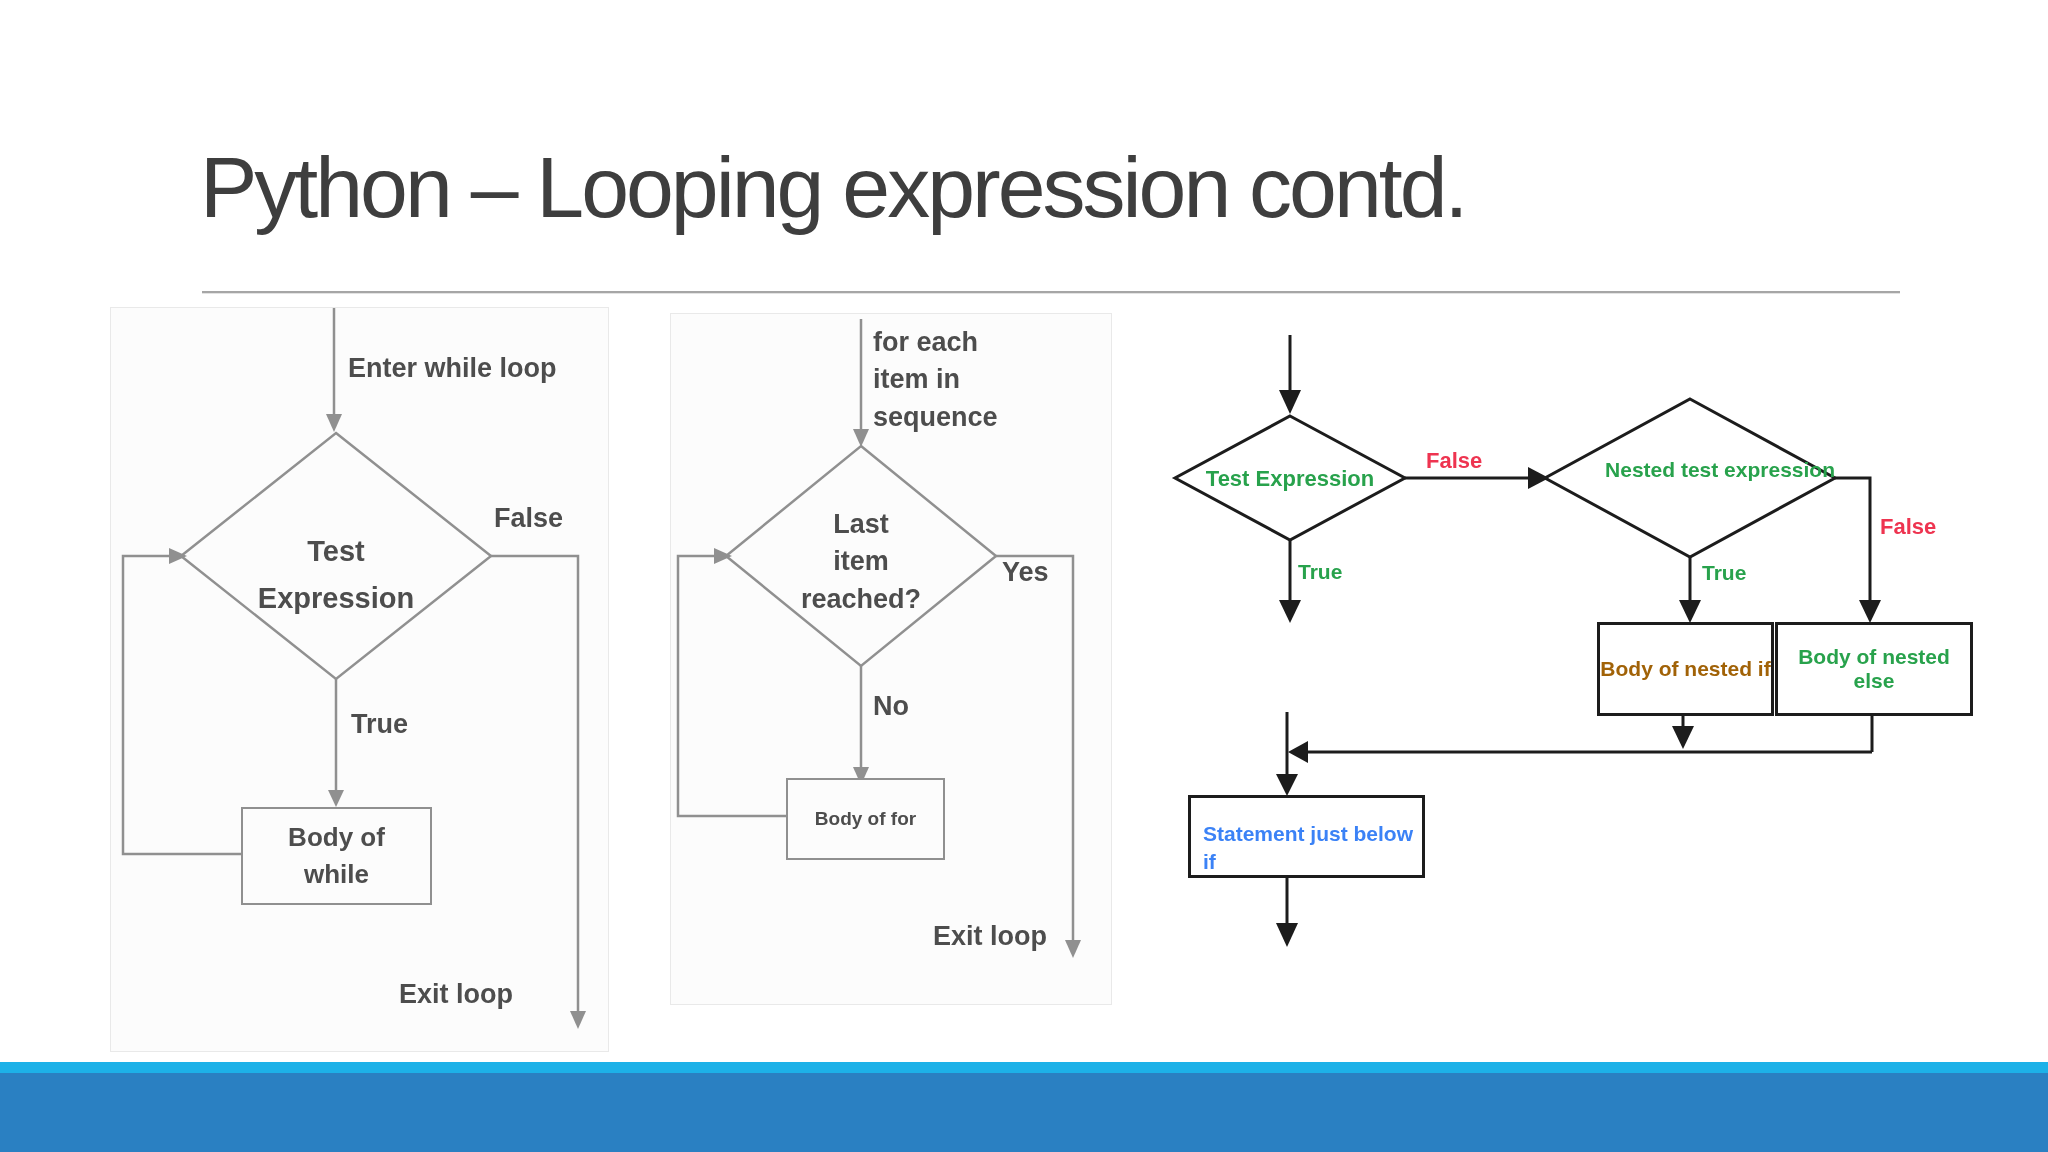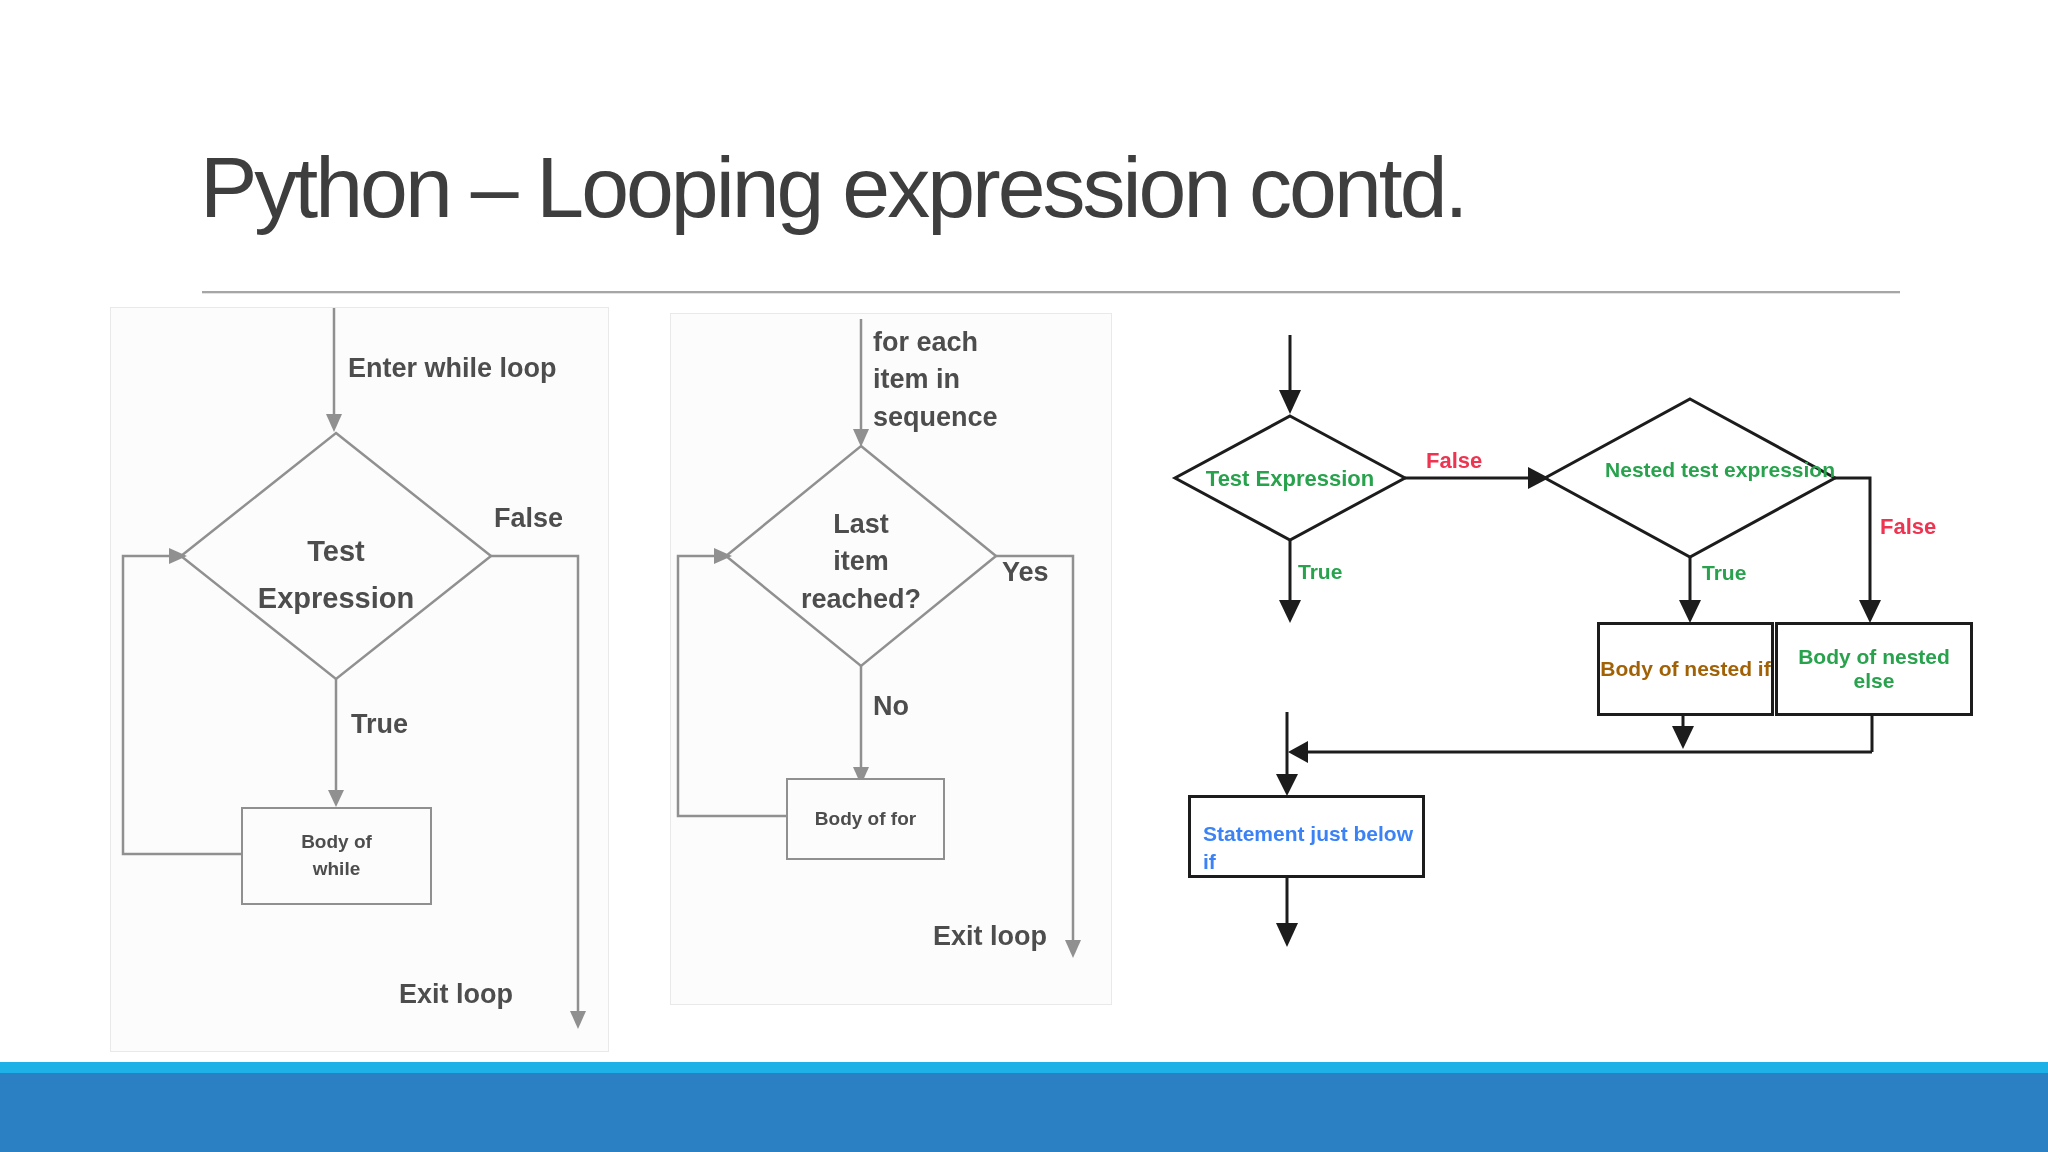--- a/index.html
+++ b/index.html
@@ -64,21 +64,21 @@
         <polygon points="58,240 58,256 76,248"></polygon>
       </g>
     </svg>
     <div class="glabel" style="left:237px;top:46px;">Enter while loop</div>
     <div class="glabel" style="left:383px;top:196px;">False</div>
     <div class="glabel gcenter" style="left:100px;top:220px;width:250px;font-size:29px;line-height:1.62;">
       <span style="display:block">Test</span>
       <span style="display:block">Expression</span>
     </div>
     <div class="glabel" style="left:240px;top:402px;">True</div>
-    <div class="gbox" style="left:130px;top:499px;width:187px;height:94px;font-size:19px;line-height:1.42;">
+    <div class="gbox" style="left:130px;top:499px;width:187px;height:94px;font-size:26px;line-height:1.42;">
       <div>
         <span style="display:block">Body of</span>
         <span style="display:block">while</span>
       </div>
     </div>
     <div class="glabel" style="left:288px;top:672px;">Exit loop</div>
   </div>
 
   <div class="panel" style="left:670px;top:313px;width:440px;height:690px;">
     <svg width="440" height="690" viewBox="0 0 440 690">

